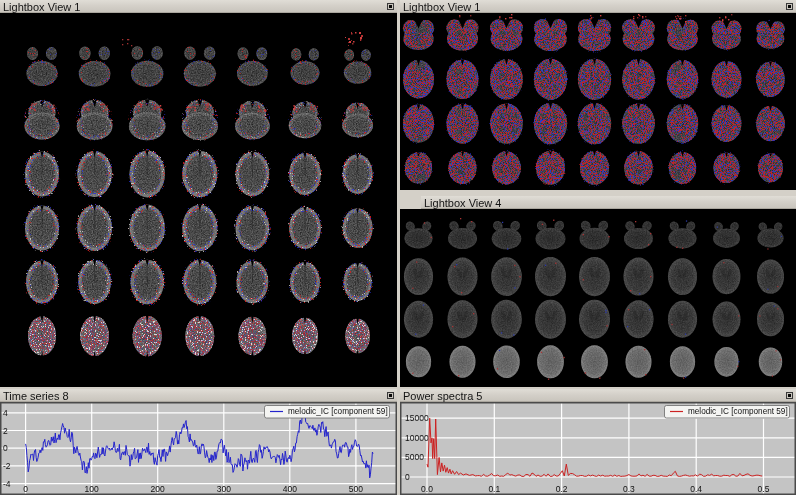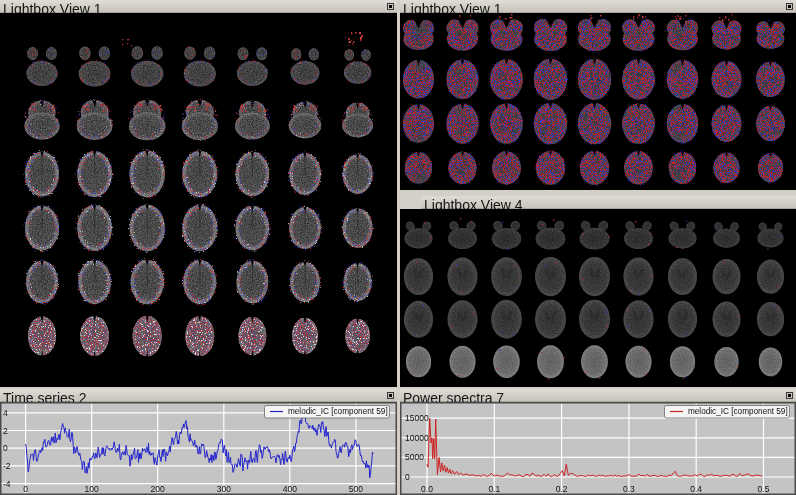--- a/index.html
+++ b/index.html
@@ -1,16 +1,16 @@
 <!DOCTYPE html>
 <html><head><meta charset="utf-8">
 <style>
 html,body{margin:0;padding:0;width:796px;height:495px;overflow:hidden;background:#d4d0c8;font-family:"Liberation Sans",sans-serif}
 .cap{position:absolute;height:13px;background:linear-gradient(180deg,#e0ddd6 0%,#d3cfc8 50%,#c9c5bd 100%);border-bottom:1px solid #aaa69e;box-sizing:border-box}
-.ct{position:absolute;left:3px;top:0.5px;font-size:14px;color:#141414}
+.ct{position:absolute;left:3px;top:0.5px;font-size:11px;color:#141414}
 .cb{position:absolute;right:3px;top:3px;width:7px;height:7px;border:1px solid #3a3a3a;box-sizing:border-box;background:#cac6be}
 .cbi{position:absolute;left:1px;top:1px;width:3px;height:3px;background:#0a0a0a}
 .blk{position:absolute;background:#000}
 </style></head>
 <body>
 
 <svg width="0" height="0" style="position:absolute">
 <defs>
 <radialGradient id="gb1" cx="50%" cy="50%" r="58%">
  <stop offset="0%" stop-color="#424242"></stop>
@@ -2232,21 +2232,21 @@
       </g>
       <g filter="url(#gn)" opacity="0.38">
         <ellipse cx="370.5" cy="152.8" rx="13" ry="16"></ellipse>
       </g>
       <rect x="372" y="168" width="1.3" height="1.3" fill="#a83434"></rect>
       <rect x="376" y="140" width="1.3" height="1.3" fill="#a83434"></rect>
       <rect x="381" y="150" width="1.3" height="1.3" fill="#a83434"></rect>
     </g>
   </svg>
 <div class="cap" style="left:0px;top:389px;width:397px">
-    <span class="ct">Time series 2</span>
+    <span class="ct">Time series 8</span>
     <span class="cb">
       <span class="cbi"></span>
     </span>
   </div>
 <svg width="397" height="93" style="position:absolute;left:0;top:402px">
     <rect width="397" height="93" fill="#c4c4c4"></rect>
     <line x1="25.6" y1="1" x2="25.6" y2="92" stroke="#fff" stroke-width="1.2"></line>
     <line x1="91.7" y1="1" x2="91.7" y2="92" stroke="#fff" stroke-width="1.2"></line>
     <line x1="157.7" y1="1" x2="157.7" y2="92" stroke="#fff" stroke-width="1.2"></line>
     <line x1="223.8" y1="1" x2="223.8" y2="92" stroke="#fff" stroke-width="1.2"></line>
@@ -2268,21 +2268,21 @@
     <text x="157.7" y="90" font-size="8.5" fill="#111" text-anchor="middle" font-family="Liberation Sans, sans-serif">200</text>
     <text x="223.8" y="90" font-size="8.5" fill="#111" text-anchor="middle" font-family="Liberation Sans, sans-serif">300</text>
     <text x="289.8" y="90" font-size="8.5" fill="#111" text-anchor="middle" font-family="Liberation Sans, sans-serif">400</text>
     <text x="355.9" y="90" font-size="8.5" fill="#111" text-anchor="middle" font-family="Liberation Sans, sans-serif">500</text>
     <rect x="264.5" y="3.5" width="125" height="12.5" rx="2" fill="#f4f4f2" stroke="#6a6a6a" stroke-width="0.8"></rect>
     <line x1="270" y1="9.5" x2="283" y2="9.5" stroke="#2424cc" stroke-width="1.2"></line>
     <text x="288" y="12.3" font-size="8.2" fill="#111" font-family="Liberation Sans, sans-serif">melodic_IC [component 59]</text>
     <rect x="0.75" y="0.75" width="395.5" height="91.5" fill="none" stroke="#4a4a4a" stroke-width="1.5"></rect>
   </svg>
 <div class="cap" style="left:400px;top:389px;width:396px">
-    <span class="ct">Power spectra 7</span>
+    <span class="ct">Power spectra 5</span>
     <span class="cb">
       <span class="cbi"></span>
     </span>
   </div>
 <svg width="396" height="93" style="position:absolute;left:400px;top:402px">
     <rect width="396" height="93" fill="#c4c4c4"></rect>
     <line x1="27.0" y1="1" x2="27.0" y2="92" stroke="#fff" stroke-width="1.2"></line>
     <line x1="94.3" y1="1" x2="94.3" y2="92" stroke="#fff" stroke-width="1.2"></line>
     <line x1="161.6" y1="1" x2="161.6" y2="92" stroke="#fff" stroke-width="1.2"></line>
     <line x1="228.9" y1="1" x2="228.9" y2="92" stroke="#fff" stroke-width="1.2"></line>

